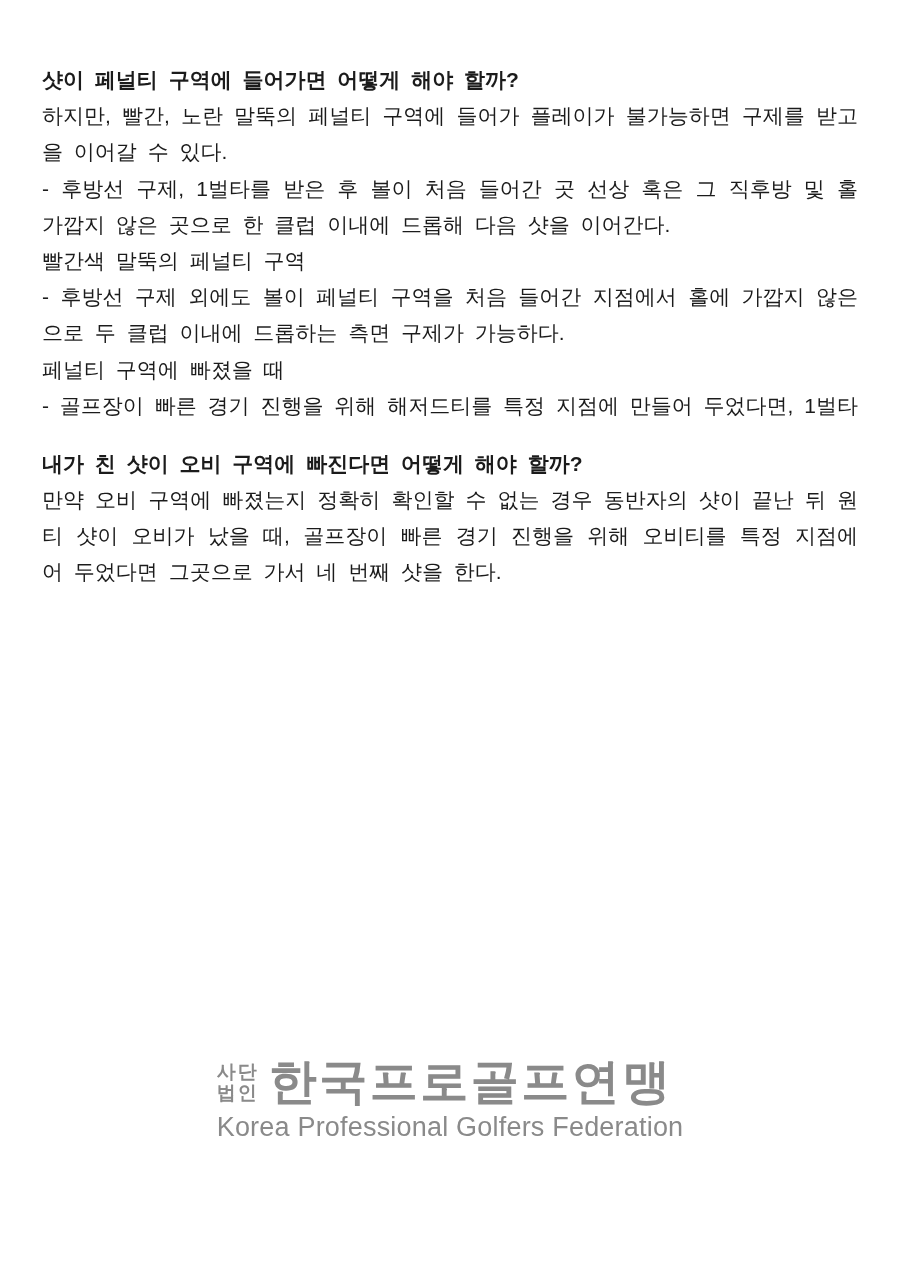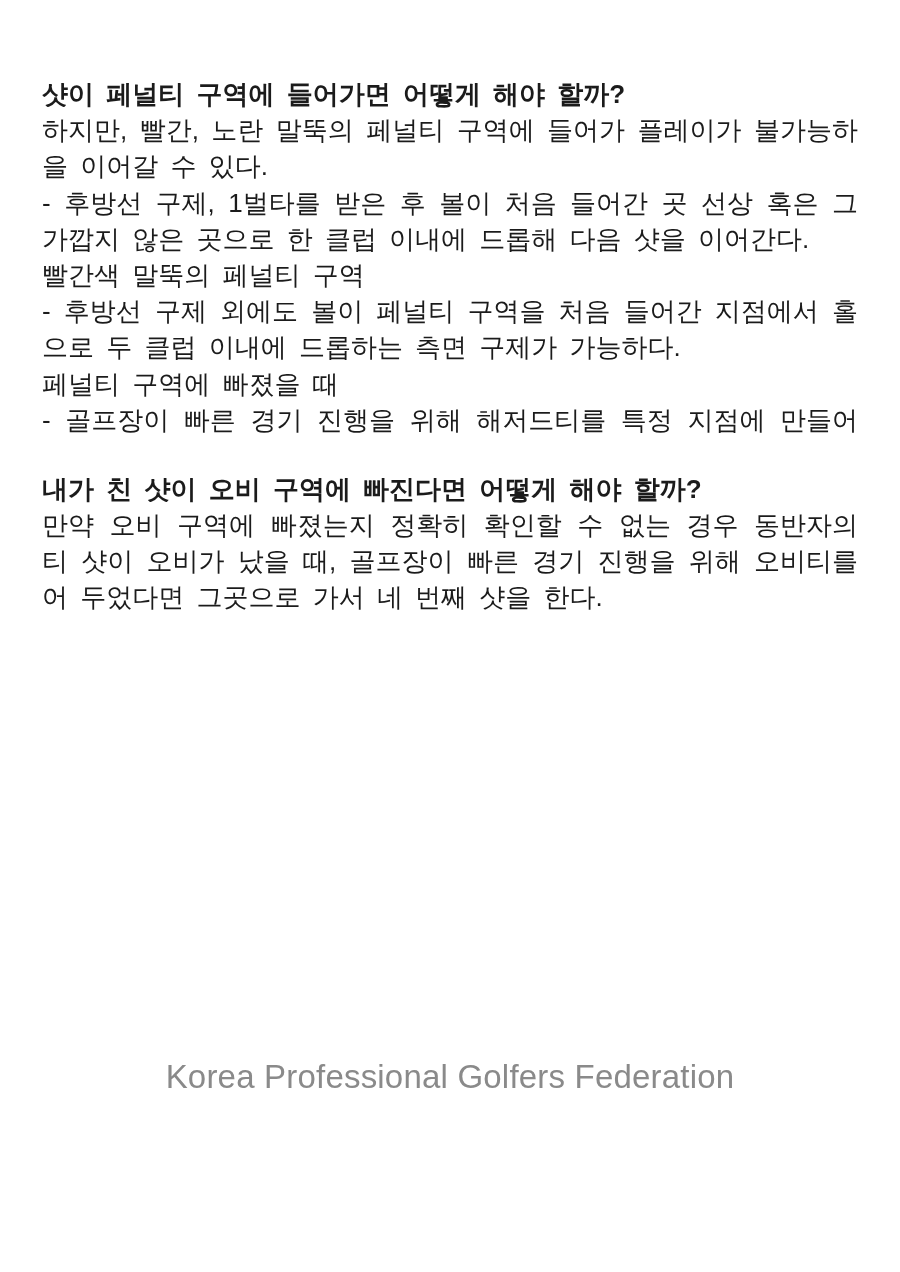--- a/index.html
+++ b/index.html
@@ -10,28 +10,28 @@
     width: 900px;
     height: 1272px;
     background: #ffffff;
     overflow: hidden;
   }
 
   .content {
     position: absolute;
     left: 42px;
     right: 42px;
-    top: 76px;
-    font-size: 26px;
+    top: 62px;
+    font-size: 21px;
     line-height: 36.2px;
     word-spacing: 5px;
     color: #1b1b1b;
   }
 
-  .doc-section + .doc-section { margin-top: 33px; }
+  .doc-section + .doc-section { margin-top: 22px; }
 
   .line {
     height: 36.2px;
     white-space: nowrap;
     overflow: visible;
   }
   .line.justify {
     white-space: normal;
     text-align: justify;
     text-align-last: justify;
@@ -59,23 +59,23 @@
     letter-spacing: 2px;
     padding-bottom: 3px;
   }
   .logo-kr {
     font-size: 48px;
     line-height: 1.0;
     font-weight: 800;
     letter-spacing: 2.5px;
   }
   .logo-en {
-    font-size: 33px;
+    font-size: 27px;
     line-height: 1.1;
-    margin-top: 1px;
+    margin-top: 7px;
     letter-spacing: 0.2px;
   }
 </style>
 </head>
 <body>
 
 <div class="page">
 
   <div class="content" id="content" style="color: rgb(27, 27, 27);">
       <section class="doc-section">
@@ -93,17 +93,24 @@
       <section class="doc-section">
         <div class="line heading">내가 친 샷이 오비 구역에 빠진다면 어떻게 해야 할까?</div>
         <div class="line justify">만약 오비 구역에 빠졌는지 정확히 확인할 수 없는 경우 동반자의 샷이 끝난 뒤 원래</div>
         <div class="line justify">티 샷이 오비가 났을 때, 골프장이 빠른 경기 진행을 위해 오비티를 특정 지점에 만들</div>
         <div class="line">어 두었다면 그곳으로 가서 네 번째 샷을 한다.</div>
       </section>
     </div>
 
   <div class="logo" id="logo" style="color: rgb(138, 138, 138);">
     <div class="logo-inner">
+      <div class="logo-row">
+        <div class="logo-corp">
+          <span>사단</span>
+          <span>법인</span>
+        </div>
+        <div class="logo-kr">한국프로골프연맹</div>
+      </div>
       <div class="logo-en">Korea Professional Golfers Federation</div>
     </div>
   </div>
 
 </div>
 
 </body></html>

